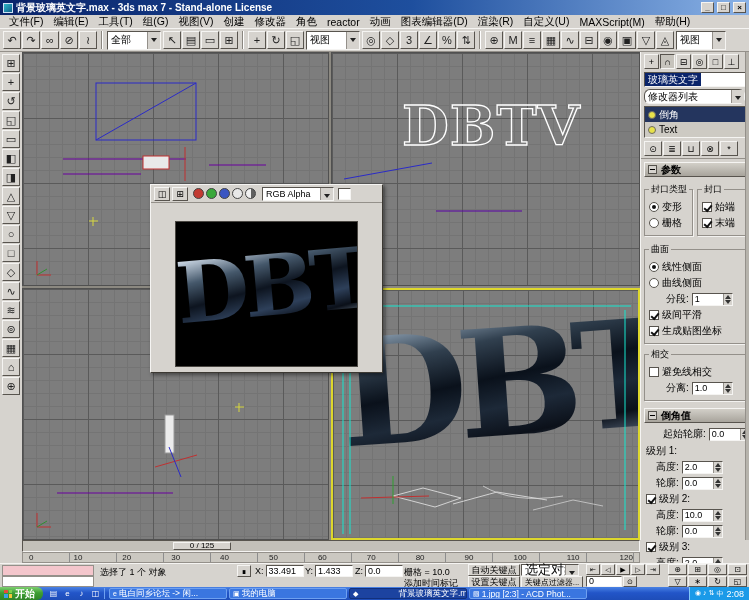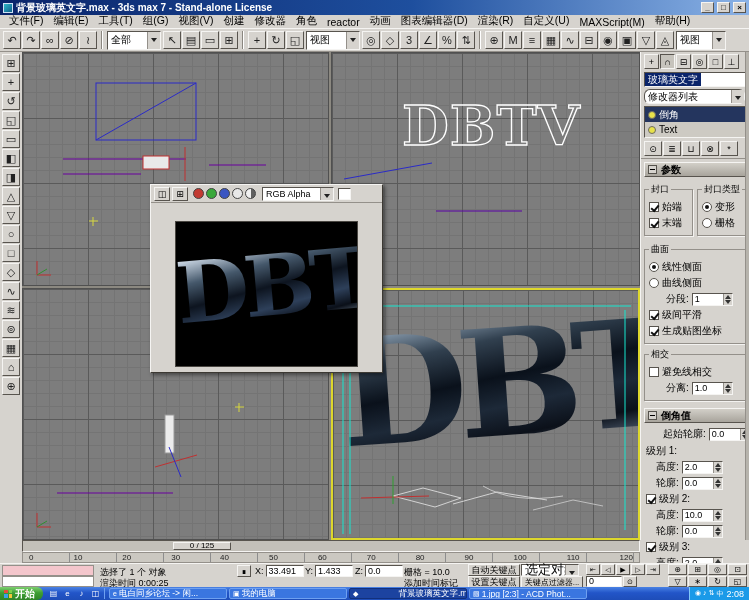--- a/index.html
+++ b/index.html
@@ -10,21 +10,21 @@
 .raised{border:1px solid;border-color:#f5f4f2 #58544e #58544e #f5f4f2;background:#d6d3ce;}
 .sunken{border:1px solid;border-color:#58544e #f5f4f2 #f5f4f2 #58544e;background:#fff;}
 
 
 .titlebar{left:0;top:0;width:749px;height:15px;background:linear-gradient(90deg,#0a246a,#1e4f9e 55%,#8ab2e6);display:flex;align-items:center;gap:3px;padding:0 3px;color:#fff;font-weight:bold;font-size:10px;}
 .app-ico{width:10px;height:10px;background:linear-gradient(135deg,#2fb7c8,#10608c);border:1px solid #cfe2f5;flex:none;}
 .title-text{flex:1;white-space:nowrap;overflow:hidden;}
 .wbtn{width:13px;height:11px;border:1px solid;border-color:#f5f4f2 #58544e #58544e #f5f4f2;background:#d6d3ce;color:#000;font-size:8px;line-height:8px;}
 
 
-.menubar{left:0;top:15px;width:749px;height:14px;display:flex;align-items:flex-end;padding:0 4px;border-bottom:1px solid #f5f4f2;background:#d6d3ce;}
+.menubar{left:0;top:15px;width:749px;height:14px;display:flex;align-items:center;padding:0 4px;border-bottom:1px solid #f5f4f2;background:#d6d3ce;}
 .menu-item{padding:0 5px;white-space:nowrap;font-size:10.5px;}
 
 
 .mainbar{left:0;top:29px;width:749px;height:23px;display:flex;align-items:center;gap:2px;padding:0 3px;background:#d6d3ce;border-bottom:1px solid #94908a;}
 .tbg{display:flex;gap:1px;flex:none;}
 .tb-btn{width:18px;height:18px;display:flex;align-items:center;justify-content:center;font-size:11px;color:#222;flex:none;}
 .tb-sep{width:2px;height:18px;border-left:1px solid #8a867f;border-right:1px solid #fff;margin:0 2px;flex:none;}
 .combo{display:inline-flex;height:19px;border:1px solid;border-color:#58544e #f5f4f2 #f5f4f2 #58544e;background:#fff;align-items:center;flex:none;}
 .combo-val{padding:0 3px;font-size:10px;white-space:nowrap;overflow:hidden;}
 .combo-arr{width:13px;height:100%;background:#d6d3ce;border-left:1px solid #94908a;position:relative;flex:none;}
@@ -462,39 +462,39 @@
       </button>
     </div>
 
   <div class="rollout-h">
     <span class="minus"></span>
     <span>参数</span>
   </div>
   <div class="rollout-body">
     <div class="grp-row">
       <fieldset class="grp">
+        <legend>封口类型</legend>
+        <label class="rb">
+            <span class="dot on"></span>
+            <span>变形</span>
+          </label>
+        <label class="rb">
+            <span class="dot"></span>
+            <span>栅格</span>
+          </label>
+      </fieldset>
+      <fieldset class="grp">
         <legend>封口</legend>
         <label class="cb">
             <span class="box on"></span>
             <span>始端</span>
           </label>
         <label class="cb">
             <span class="box on"></span>
             <span>末端</span>
-          </label>
-      </fieldset>
-      <fieldset class="grp">
-        <legend>封口类型</legend>
-        <label class="rb">
-            <span class="dot on"></span>
-            <span>变形</span>
-          </label>
-        <label class="rb">
-            <span class="dot"></span>
-            <span>栅格</span>
           </label>
       </fieldset>
     </div>
     <fieldset class="grp">
       <legend>曲面</legend>
       <label class="rb">
           <span class="dot on"></span>
           <span>线性侧面</span>
         </label>
       <label class="rb">
@@ -645,21 +645,20 @@
     <span class="tick">90</span>
     <span class="tick">100</span>
     <span class="tick">110</span>
     <span class="tick">120</span>
   </div>
 
 <div class="statusarea">
   <div class="ml-pink"></div>
   <div class="ml-white"></div>
   <div class="st-sel">选择了 1 个 对象</div>
-  <div class="st-prompt">渲染时间 0:00:25</div>
   <button class="lockbtn raised">∎</button>
   <span class="coord" style="left:255px">
     <span>X:</span>
     <span class="cfield sunken">33.491</span>
   </span>
   <span class="coord" style="left:305px">
     <span>Y:</span>
     <span class="cfield sunken">1.433</span>
   </span>
   <span class="coord" style="left:355px">

